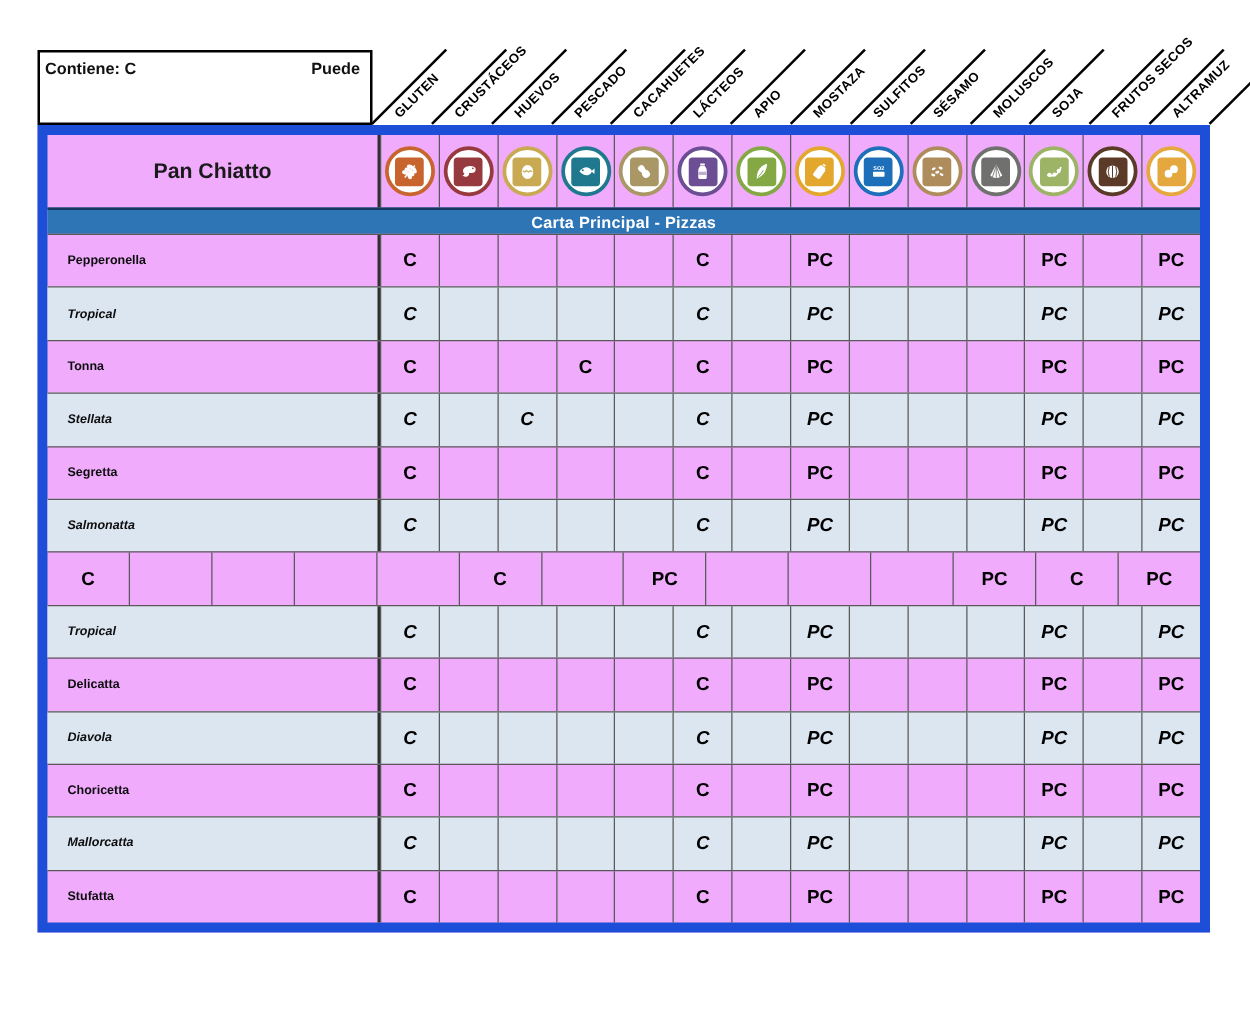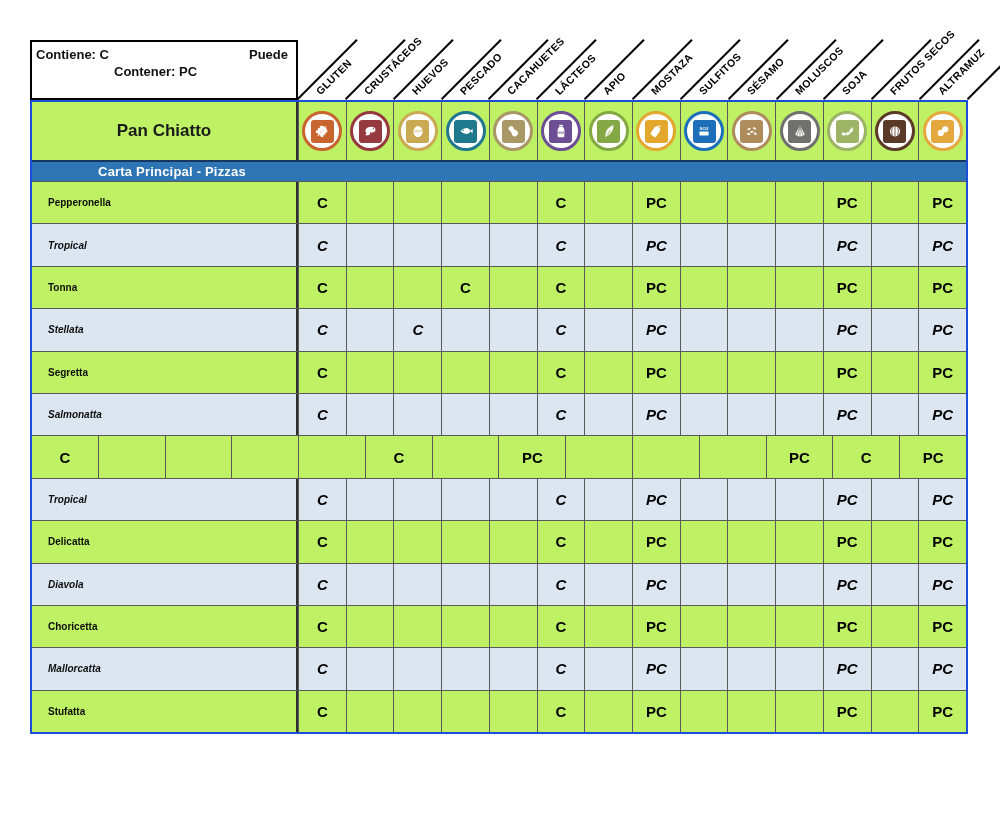--- a/index.html
+++ b/index.html
@@ -24,21 +24,21 @@
     transform-origin: left bottom; transform: rotate(-45deg);
   }
   .diag-label {
     position: absolute; bottom: 3px; transform-origin: left bottom; transform: rotate(-45deg);
     font-size: 10.5px; font-weight: 700; white-space: nowrap; letter-spacing: 0.3px; color: #000;
   }
 
   
   .main-grid {
     position: absolute; left: 0; top: 60px; width: 938px;
-    border: 2px solid #1d4ed8; background: #bef264;
+    border: 8px solid #1d4ed8; background: #f0abfc;
   }
   .grid-row { display: flex; width: 100%; }
   .name-col {
     width: 266px; flex: none; display: flex; align-items: center;
     border-right: 2px solid #303030; padding-left: 16px;
   }
   .vcell {
     flex: 1 1 0; display: flex; align-items: center; justify-content: center;
     border-left: 1px solid #595959;
   }
@@ -54,21 +54,21 @@
   }
   .badge .sq {
     width: 23px; height: 23px; border-radius: 3px; background: var(--c);
     display: flex; align-items: center; justify-content: center;
   }
   .badge svg { width: 16px; height: 16px; display: block; }
 
   
   .banner-row {
     height: 21px; background: #2E75B6; border-top: 2px solid #17375E;
-    display: flex; align-items: center;
+    display: flex; align-items: center; justify-content: center;
   }
   .banner-text {
     width: 280px; text-align: center; color: #fff; font-weight: 700; font-size: 13px;
     letter-spacing: 0.2px;
   }
 
   
   .drow { height: 42.4px; border-top: 1px solid #595959; }
   .drow.stripe { background: #DCE6F1; font-style: italic; }
   .pizza-name { font-weight: 700; font-size: 10px; color: #0d0d0d; }
@@ -76,23 +76,20 @@
 </style>
 </head>
 <body>
 
 <div class="sheet">
 
   <div class="legend-box">
     <div class="legend-line1">
       <span>Contiene: C</span>
       <span>Puede</span>
-    </div>
-    <div class="legend-line2">
-      <span>Contener: PC</span>
     </div>
   </div>
 
   <div class="diag-band">
       <div class="diag-line" style="left: 0px;"></div>
       <div class="diag-line" style="left: 47.8571px;"></div>
       <div class="diag-line" style="left: 95.7143px;"></div>
       <div class="diag-line" style="left: 143.571px;"></div>
       <div class="diag-line" style="left: 191.429px;"></div>
       <div class="diag-line" style="left: 239.286px;"></div>

